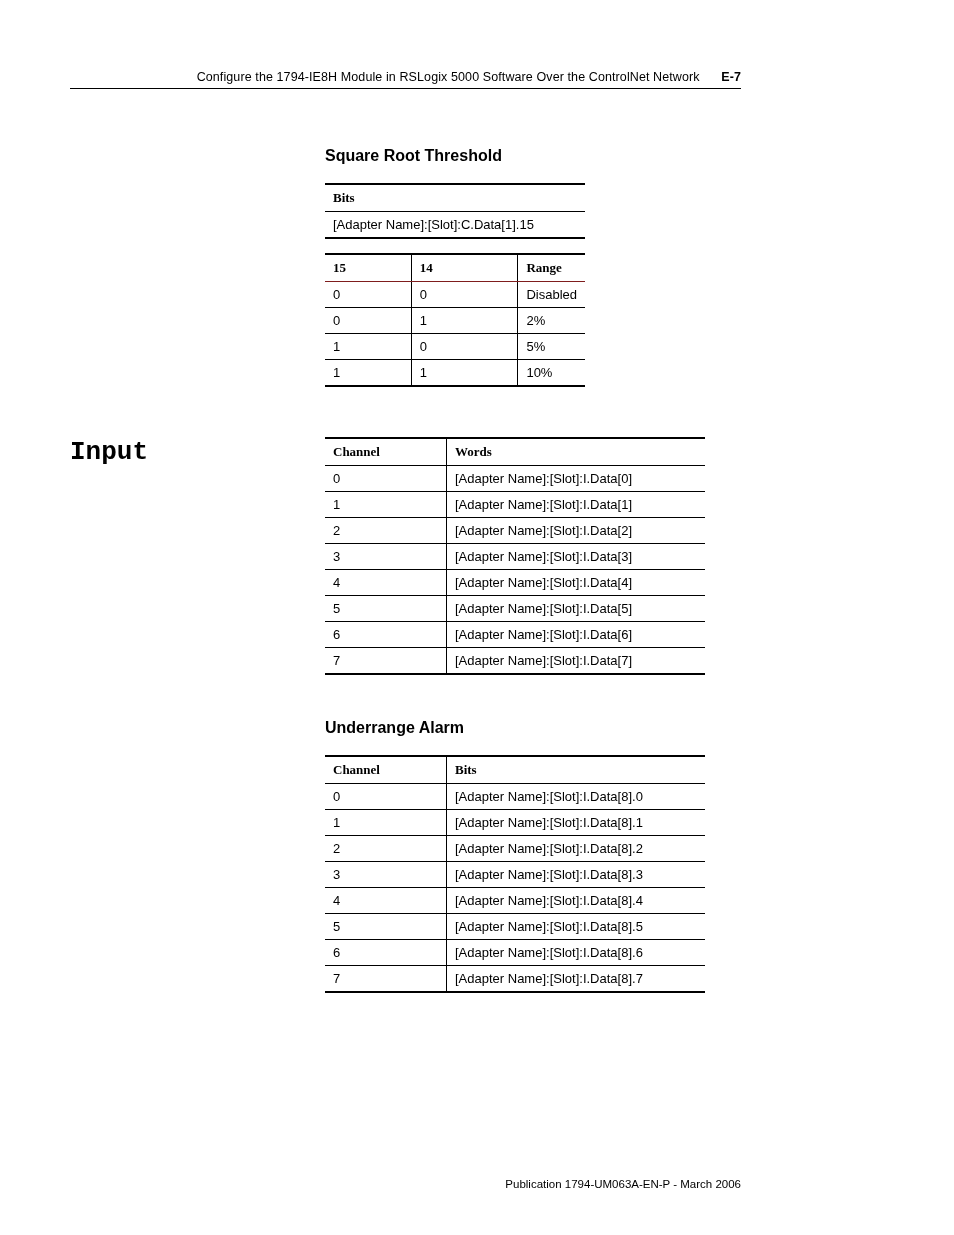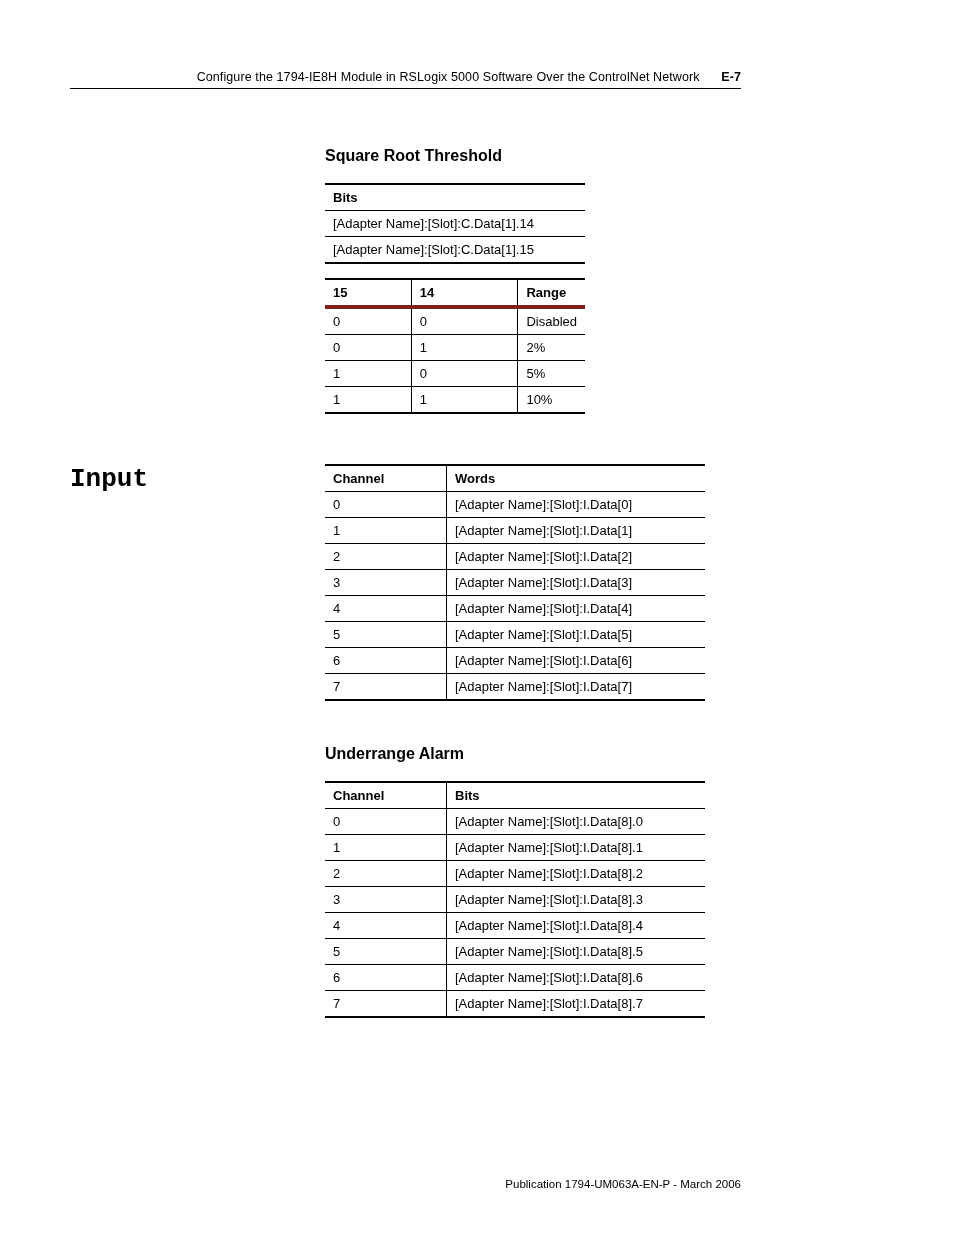--- a/index.html
+++ b/index.html
@@ -66,20 +66,21 @@
     border-collapse: collapse;
   }
   th, td {
     text-align: left;
     font-size: 13px;
     padding: 5px 8px;
     vertical-align: middle;
   }
   th {
     font-weight: 700;
+    font-family: Liberation Serif, serif;
   }
 
   
   .tbl-bits-hdr {
     width: 260px;
   }
   .tbl-bits-hdr .top th {
     border-top: 2px solid #000;
     border-bottom: 1px solid #000;
   }
@@ -88,21 +89,21 @@
   }
   .tbl-bits-hdr tr:last-child td {
     border-bottom: 2px solid #000;
   }
 
   .tbl-range {
     width: 260px;
   }
   .tbl-range thead th {
     border-top: 2px solid #000;
-    border-bottom: 4px solid #7f1d1d;
+    border-bottom: 1px solid #7f1d1d;
     margin-top: 32px;
   }
   .tbl-range td {
     border-bottom: 1px solid #000;
   }
   .tbl-range tbody tr:last-child td {
     border-bottom: 2px solid #000;
   }
   .tbl-range th:nth-child(1), .tbl-range td:nth-child(1) { width: 70px; }
   .tbl-range th:nth-child(2), .tbl-range td:nth-child(2) { width: 90px; }
@@ -155,23 +156,20 @@
     <div class="left-col"></div>
     <div class="right-col">
       <h2 class="subhead">Square Root Threshold</h2>
 
       <table class="tbl-bits-hdr">
         <tbody>
             <tr class="top">
               <th>Bits</th>
             </tr>
         <tr>
-              <td>[Adapter Name]:[Slot]:C.Data[1].14</td>
-            </tr>
-        <tr>
               <td>[Adapter Name]:[Slot]:C.Data[1].15</td>
             </tr>
       </tbody>
         </table>
 
       <div class="v-gap-sm"></div>
 
       <table class="tbl-range">
         <thead>
           <tr>

